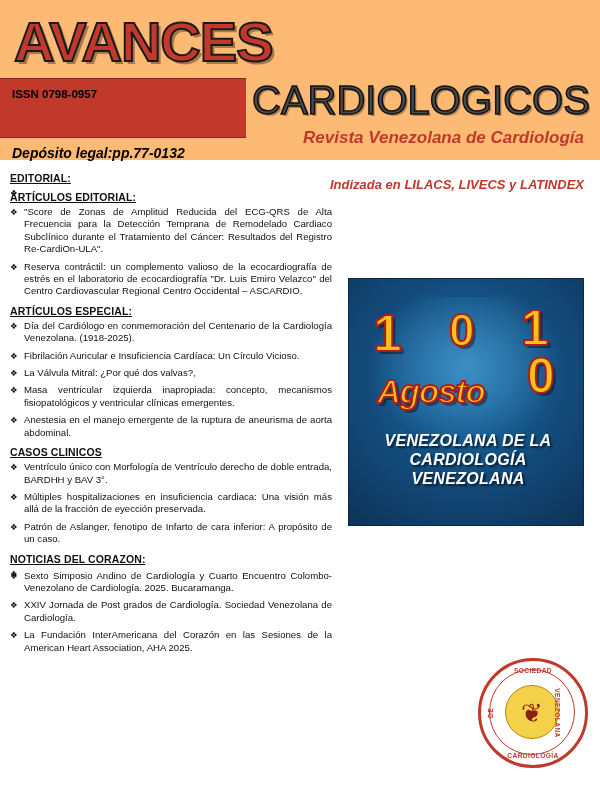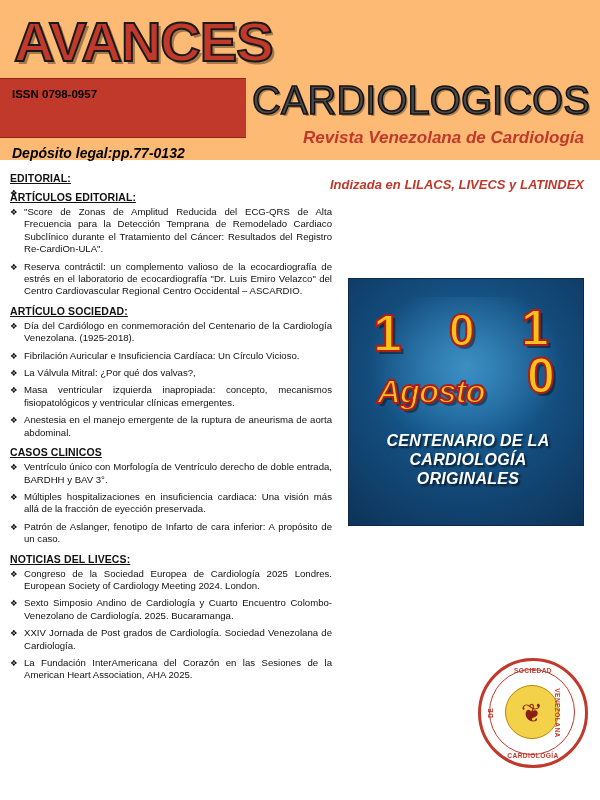--- a/index.html
+++ b/index.html
@@ -309,48 +309,48 @@
 
   <div class="toc">
 
     <div class="sec-title first">EDITORIAL:</div>
     <div class="entry"><span class="bullet">❖</span></div>
 
     <div class="sec-title">ARTÍCULOS EDITORIAL:</div>
     <div class="entry"><span class="bullet">❖</span><span>"Score de Zonas de Amplitud Reducida del ECG-QRS de Alta Frecuencia para la Detección Temprana de Remodelado Cardiaco Subclínico durante el Tratamiento del Cáncer: Resultados del Registro Re-CardiOn-ULA".</span></div>
     <div class="entry"><span class="bullet">❖</span><span>Reserva contráctil: un complemento valioso de la ecocardiografía de estrés en el laboratorio de ecocardiografía "Dr. Luis Emiro Velazco" del Centro Cardiovascular Regional Centro Occidental – ASCARDIO.</span></div>
 
-    <div class="sec-title">ARTÍCULO SOCIEDAD:</div>
-    <div class="entry"><span class="bullet">❖</span><span>Día del Cardiólogo en conmemoración del Centenario de la Cardiología Venezolana.    (1925-2018).</span></div>
+    <div class="sec-title">ARTÍCULOS ESPECIAL:</div>
+    <div class="entry"><span class="bullet">❖</span><span>Día del Cardiólogo en conmemoración del Centenario de la Cardiología Venezolana.    (1918-2025).</span></div>
 
     <div class="entry"><span class="bullet">❖</span><span>Fibrilación Auricular e Insuficiencia Cardíaca: Un Círculo Vicioso.</span></div>
     <div class="entry"><span class="bullet">❖</span><span>La Válvula Mitral: ¿Por qué dos valvas?,</span></div>
     <div class="entry"><span class="bullet">❖</span><span>Masa ventricular izquierda inapropiada: concepto, mecanismos fisiopatológicos y ventricular clínicas emergentes.</span></div>
     <div class="entry"><span class="bullet">❖</span><span>Anestesia en el manejo emergente de la ruptura de aneurisma de aorta abdominal.</span></div>
 
     <div class="sec-title">CASOS CLINICOS</div>
     <div class="entry"><span class="bullet">❖</span><span>Ventrículo único con Morfología de Ventrículo derecho de doble entrada, BARDHH y BAV 3°.</span></div>
     <div class="entry"><span class="bullet">❖</span><span>Múltiples hospitalizaciones en insuficiencia cardiaca: Una visión más allá de la fracción de eyección preservada.</span></div>
     <div class="entry"><span class="bullet">❖</span><span>Patrón de Aslanger, fenotipo de Infarto de cara inferior: A propósito de un caso.</span></div>
 
-    <div class="sec-title">NOTICIAS DEL LIVECS:</div>
-    <div class="entry"><span class="bullet">❖</span><span>Congreso de la Sociedad Europea de Cardiología 2025 Londres. European Society of Cardiology Meeting 2024. London.</span></div>
+    <div class="sec-title">NOTICIAS DEL CORAZON:</div>
+    <div class="entry"><span class="bullet">❖</span></div>
     <div class="entry"><span class="bullet">❖</span><span>Sexto Simposio Andino de Cardiología y Cuarto Encuentro Colombo-Venezolano de Cardiología. 2025. Bucaramanga.</span></div>
     <div class="entry"><span class="bullet">❖</span><span>XXIV Jornada de Post grados  de Cardiología. Sociedad Venezolana de Cardiología.</span></div>
     <div class="entry"><span class="bullet">❖</span><span>La Fundación InterAmericana del Corazón en las Sesiones de la American Heart Association, AHA 2025.</span></div>
   </div>
 
   <div class="promo">
     <div class="glow"></div>
     <div class="num1">1</div>
     <div class="num2">0</div>
     <div class="num3">1</div>
     <div class="num4">0</div>
     <div class="agosto">Agosto</div>
-    <div class="cent">CENTENARIO DE LA CARDIOLOGÍA ORIGINALES</div>
+    <div class="cent">VENEZOLANA DE LA CARDIOLOGÍA VENEZOLANA</div>
   </div>
 
   <div class="seal">
     <div class="ring"></div>
     <div class="inner">
       <div class="horse">❦</div>
     </div>
     <div class="seal-text">
       <span class="st-top">SOCIEDAD</span>
       <span class="st-right">VENEZOLANA</span>

